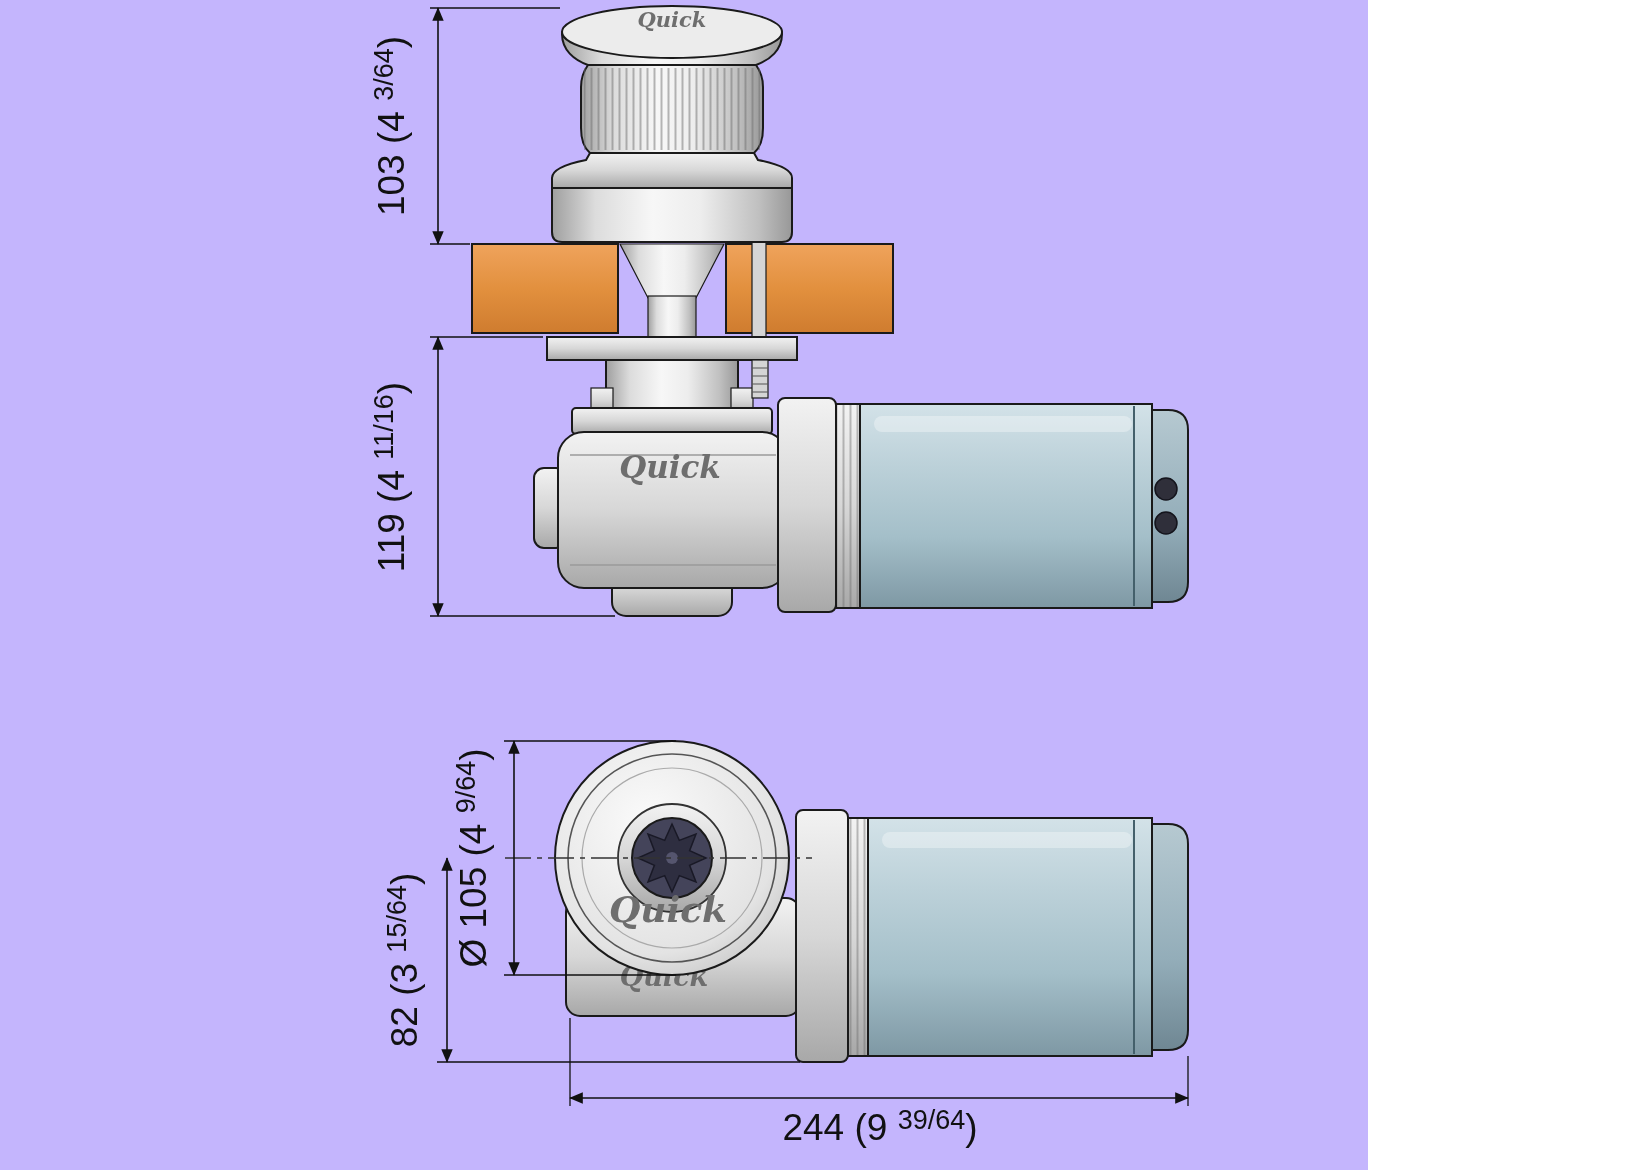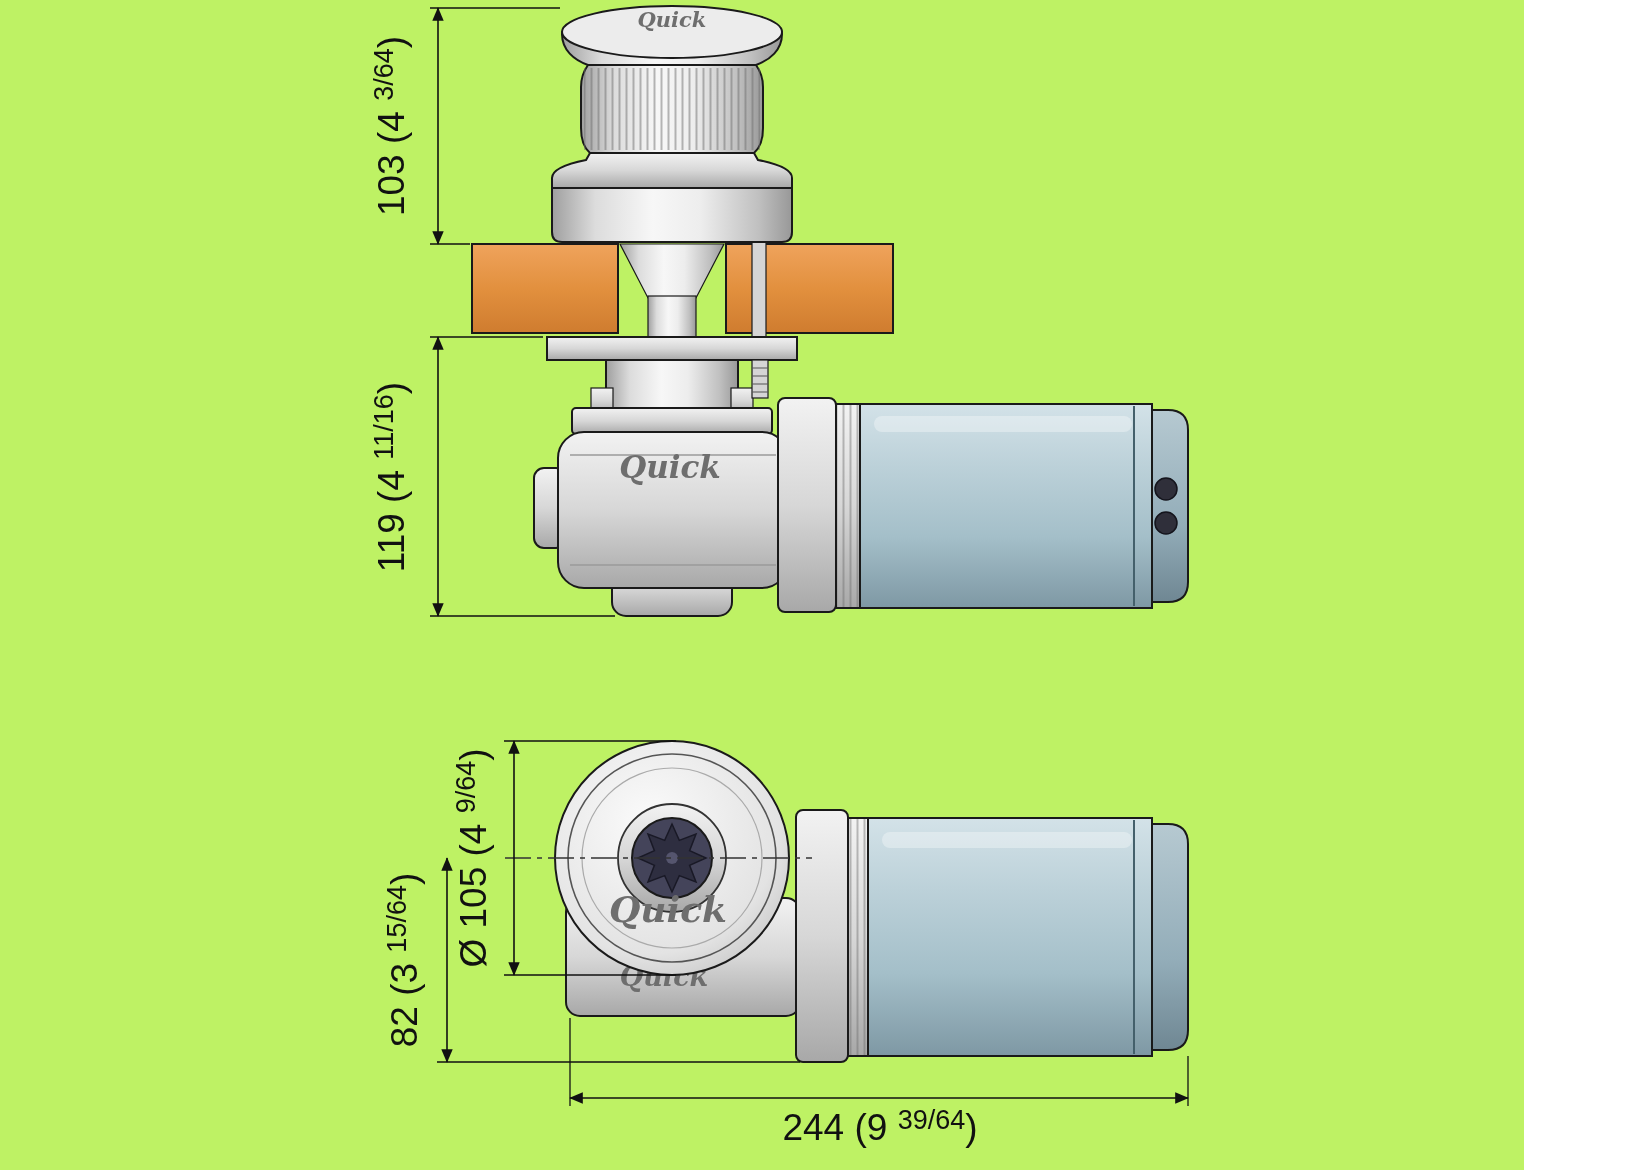--- a/index.html
+++ b/index.html
@@ -1,16 +1,16 @@
 <!DOCTYPE html>
 <html><head>
 <meta charset="utf-8">
 <style>
   html,body{margin:0;padding:0;background:#ffffff;}
-  .canvas{width:1524px;height:1170px;position:relative;background:#bef264;overflow:hidden;}
+  .canvas{width:1368px;height:1170px;position:relative;background:#c4b5fd;overflow:hidden;}
   svg{display:block;}
   .dim-text{font-family:"Liberation Sans",sans-serif;font-size:37px;fill:#111;}
   .dim-frac{font-size:27px;}
   .brand-text{font-family:"DejaVu Serif",serif;font-style:italic;font-weight:bold;fill:#6e6e6e;}
   .outline{stroke:#1a1a1a;stroke-width:2;}
   .thin{stroke:#1a1a1a;stroke-width:1.2;}
   .dimline{stroke:#111;stroke-width:1.6;fill:none;}
   .extline{stroke:#111;stroke-width:1.3;fill:none;}
 </style>
 </head>

